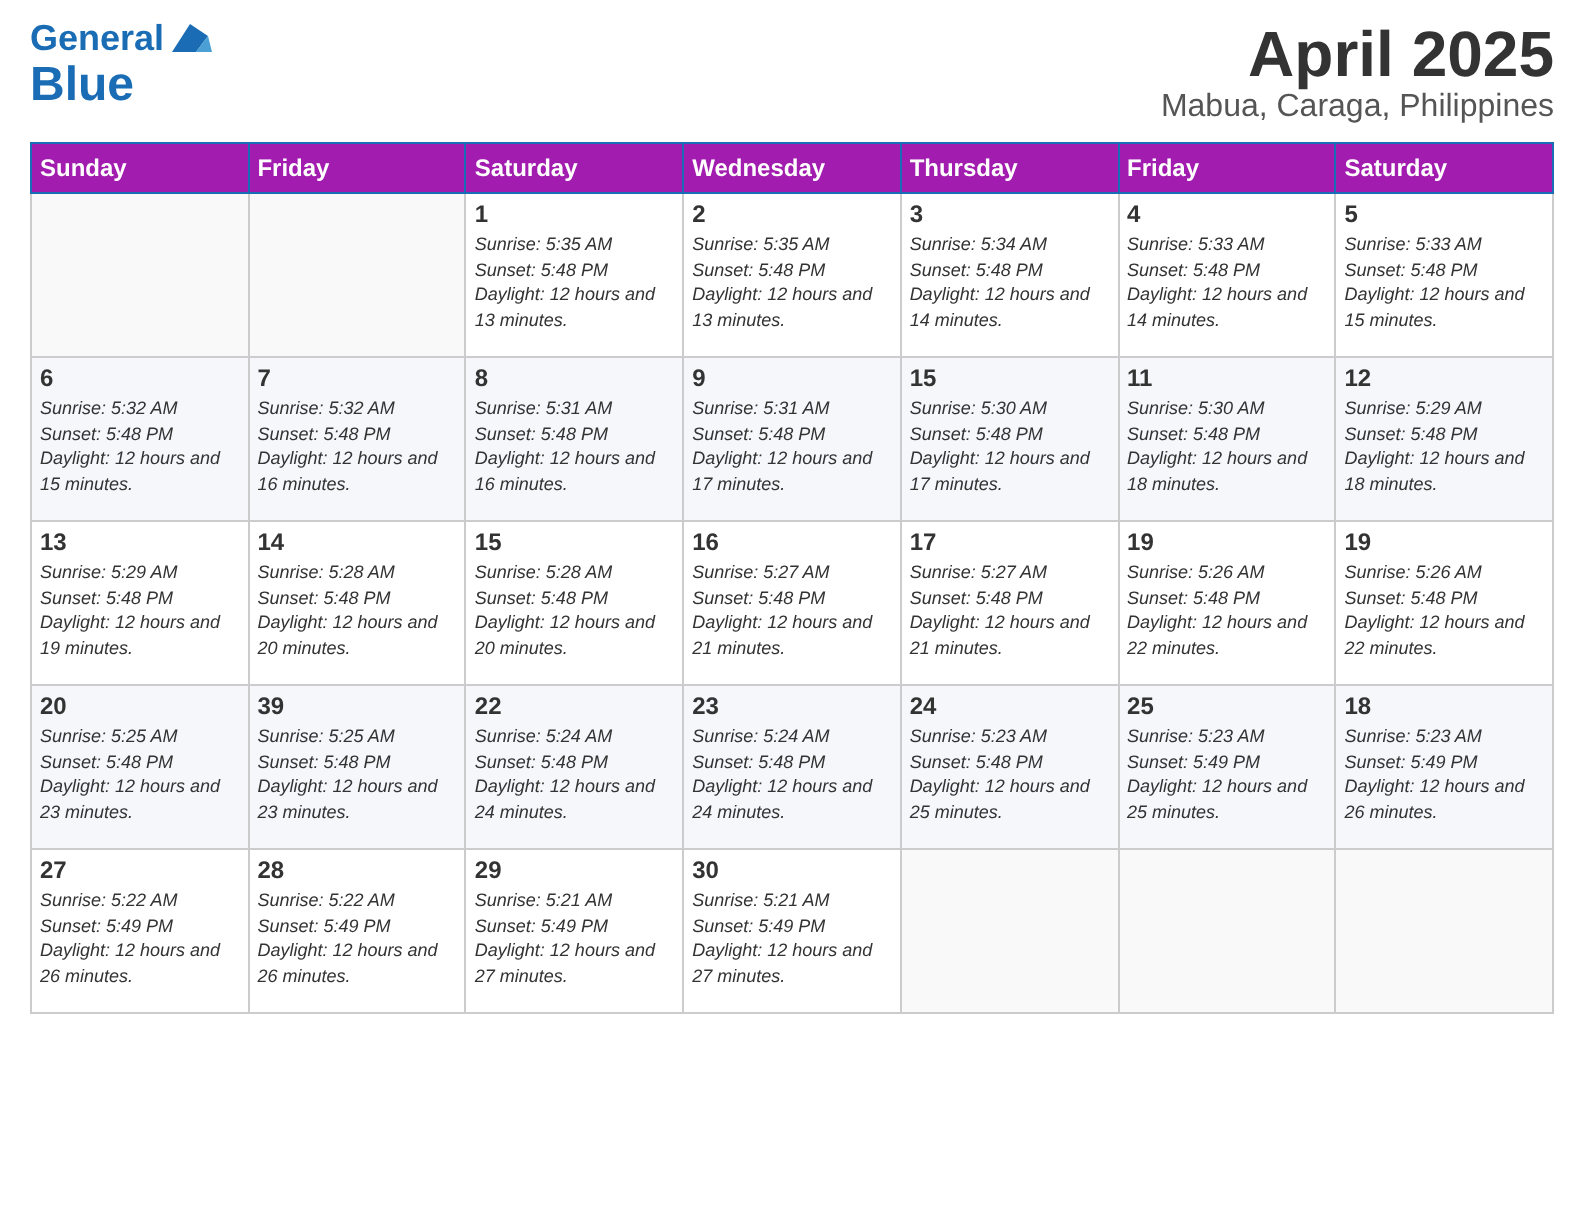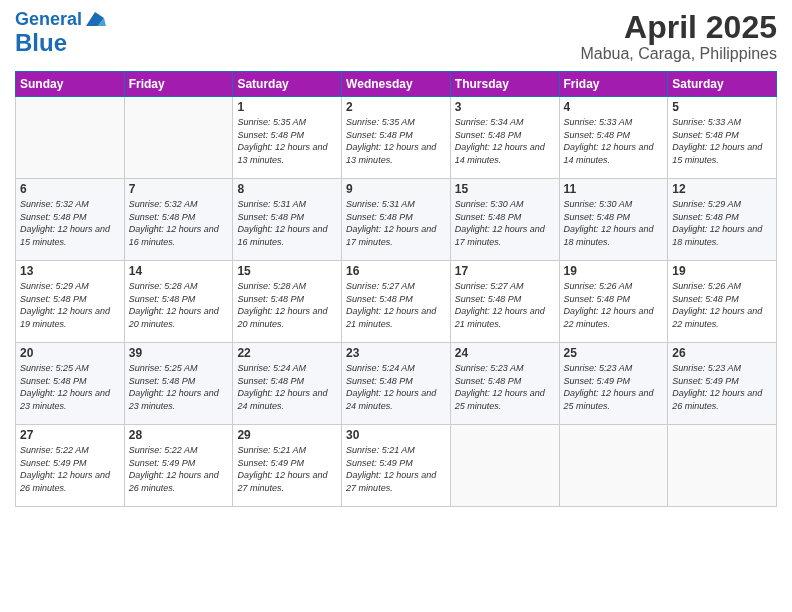--- a/index.html
+++ b/index.html
@@ -235,21 +235,21 @@
           </td>
           <td>
             <span class="day-num">24</span>
             <div class="day-info">Sunrise: 5:23 AM<br>Sunset: 5:48 PM<br>Daylight: 12 hours and 25 minutes.</div>
           </td>
           <td>
             <span class="day-num">25</span>
             <div class="day-info">Sunrise: 5:23 AM<br>Sunset: 5:49 PM<br>Daylight: 12 hours and 25 minutes.</div>
           </td>
           <td>
-            <span class="day-num">26</span>
+            <span class="day-num">18</span>
             <div class="day-info">Sunrise: 5:23 AM<br>Sunset: 5:49 PM<br>Daylight: 12 hours and 26 minutes.</div>
           </td>
         </tr>
         <tr>
           <td>
             <span class="day-num">27</span>
             <div class="day-info">Sunrise: 5:22 AM<br>Sunset: 5:49 PM<br>Daylight: 12 hours and 26 minutes.</div>
           </td>
           <td>
             <span class="day-num">28</span>

